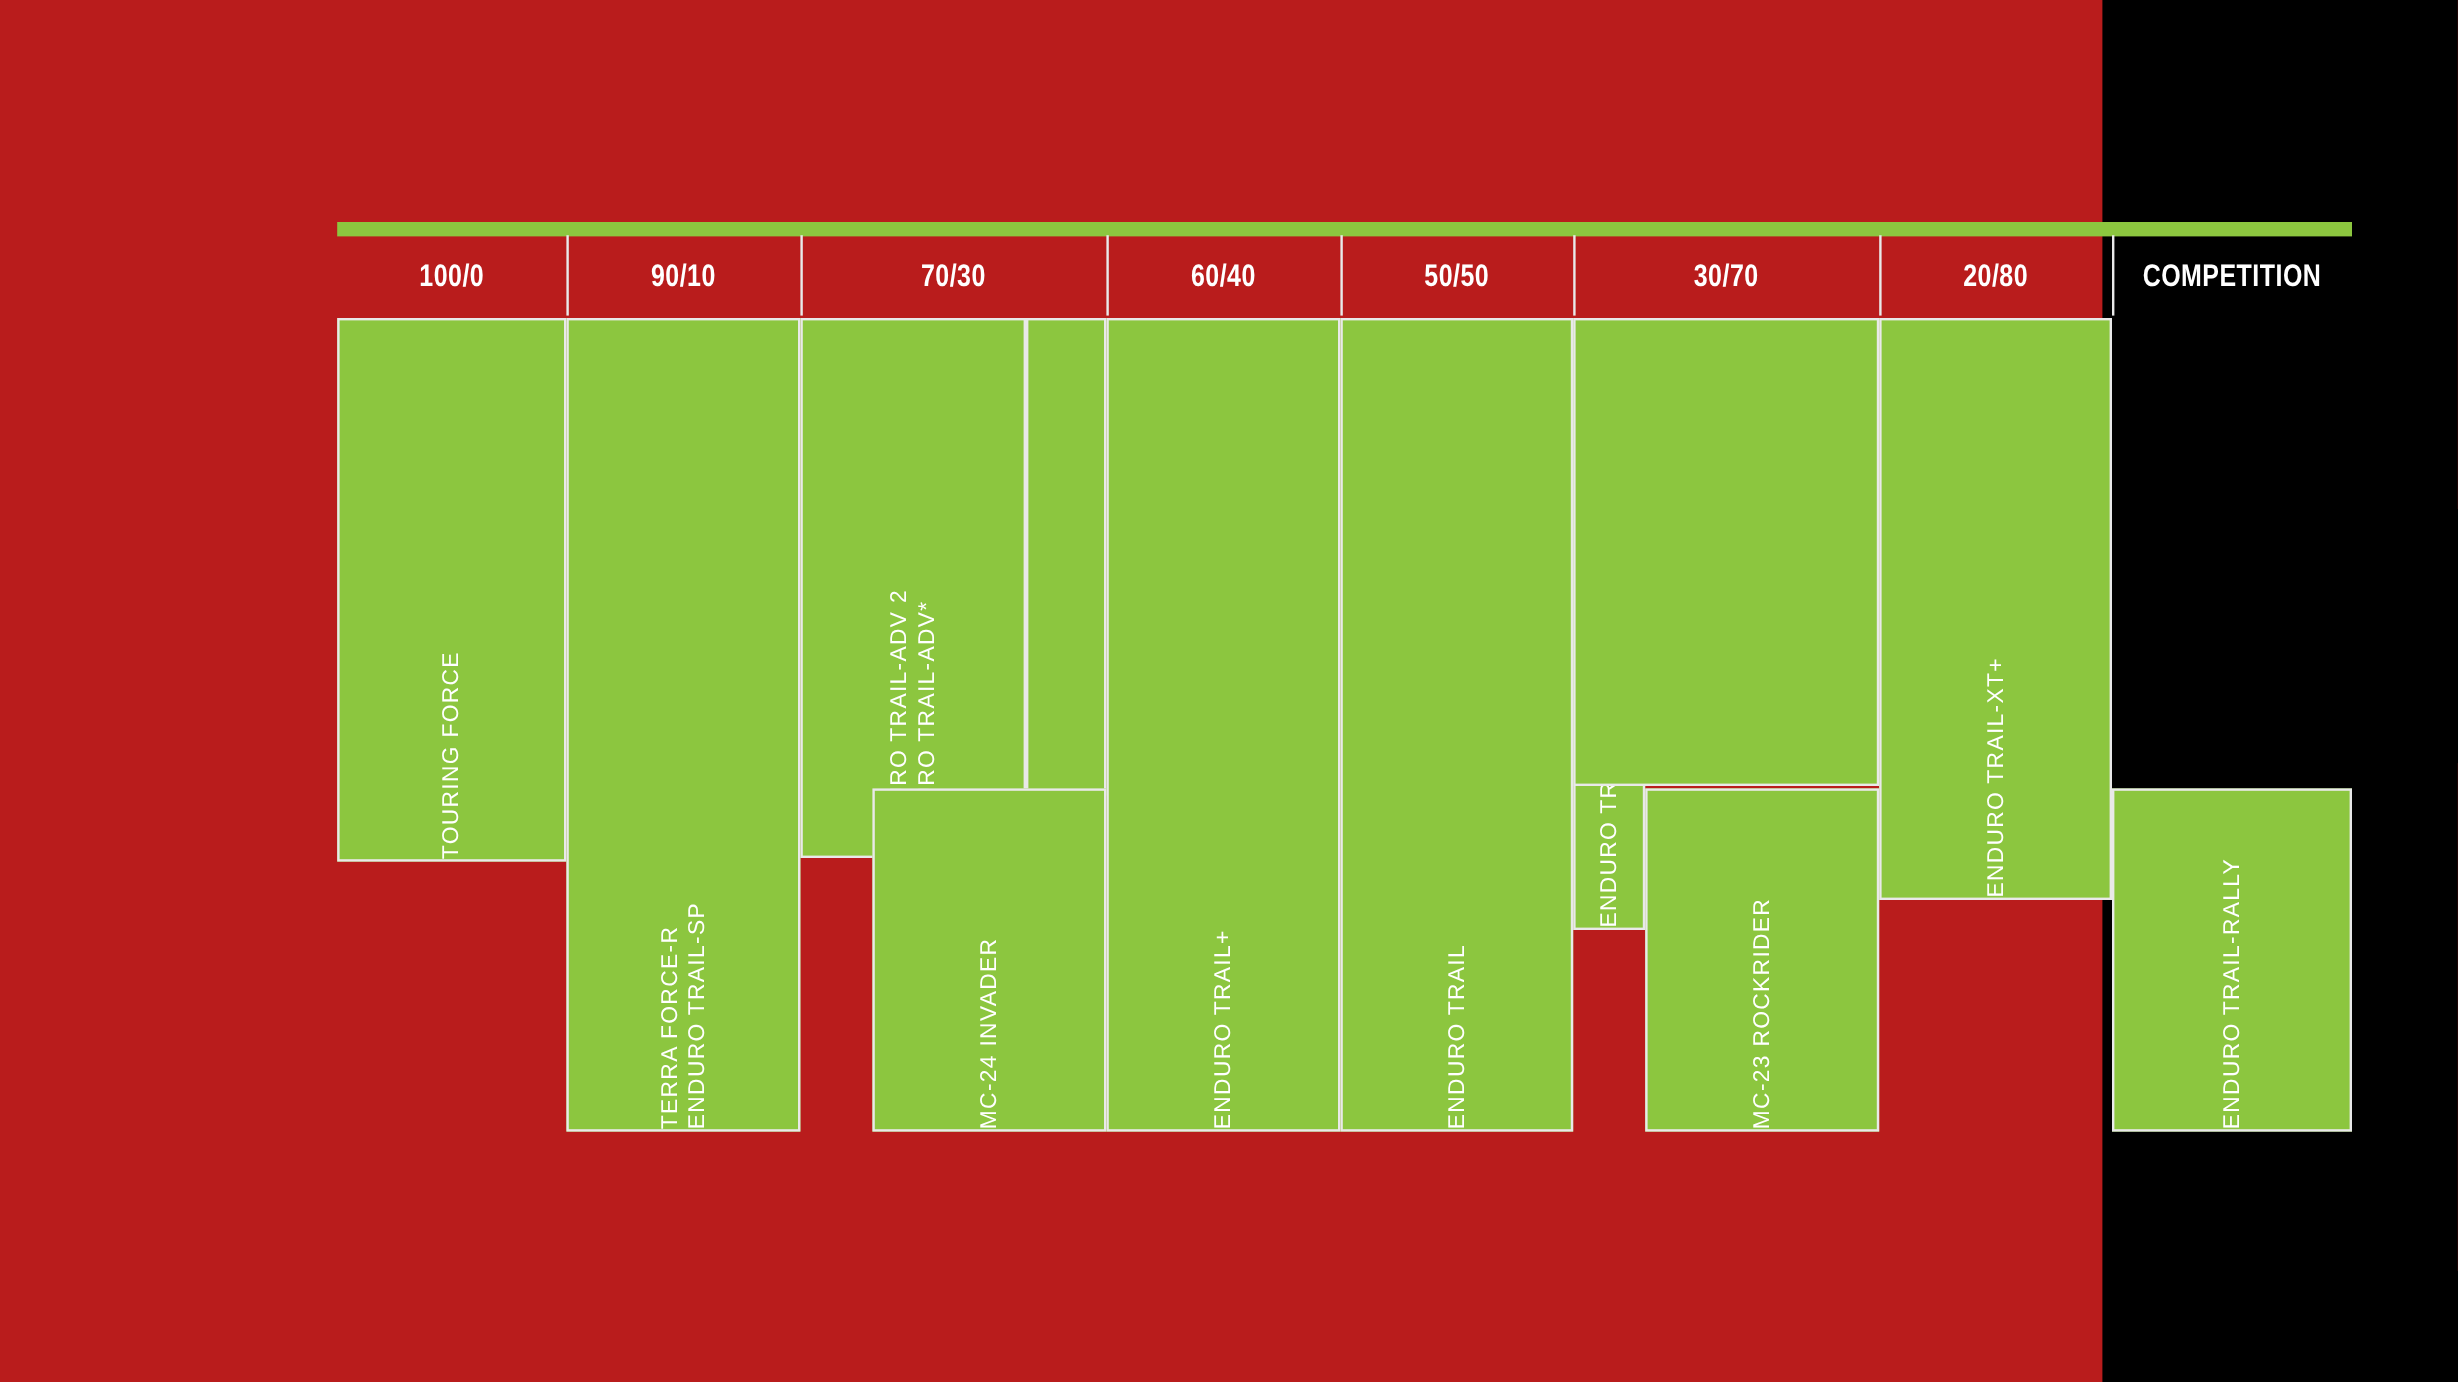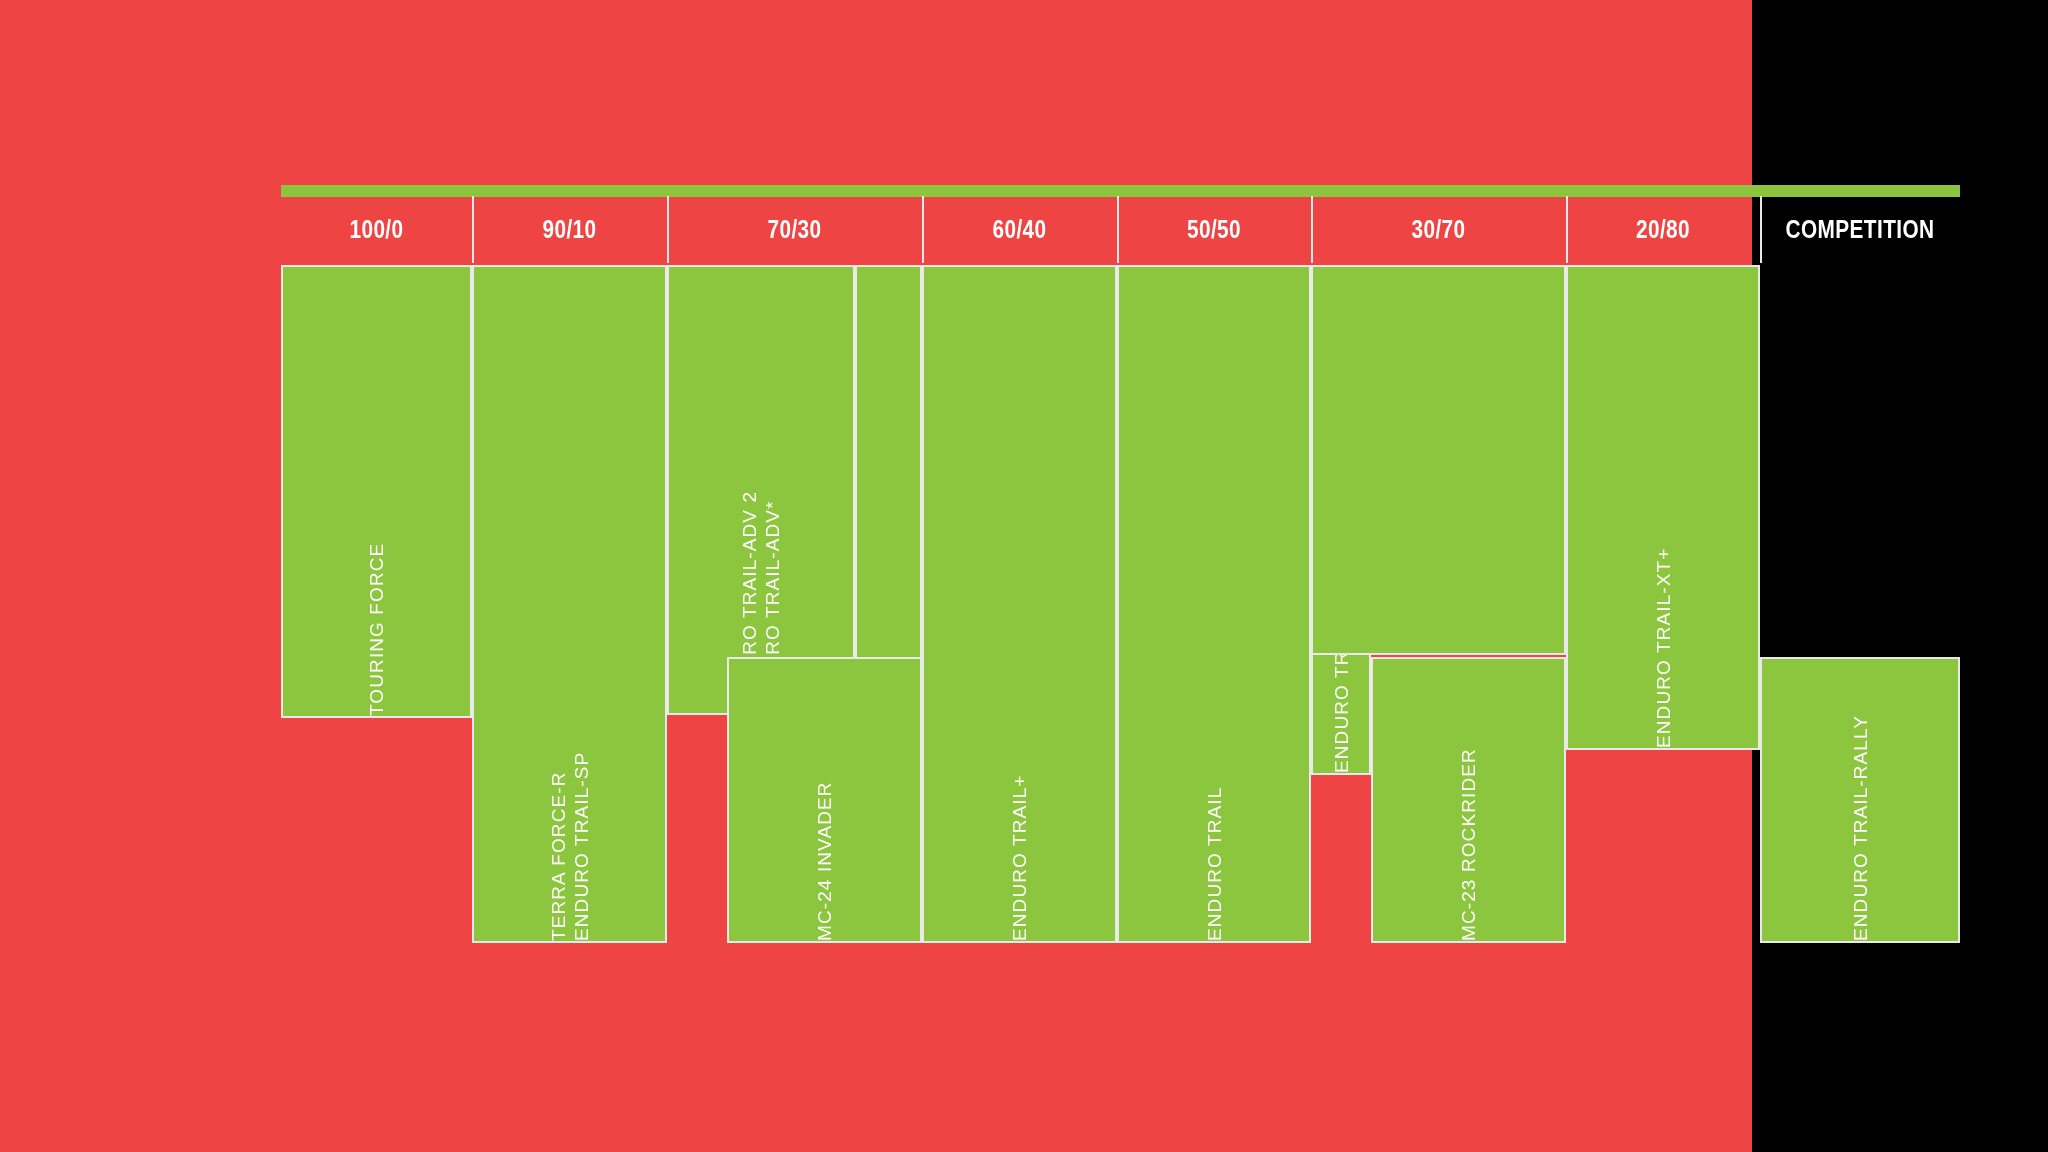--- a/index.html
+++ b/index.html
@@ -1,17 +1,17 @@
 <!DOCTYPE html>
 <html><head>
 <meta charset="utf-8">
 <style>
   html,body{margin:0;padding:0;background:#000;}
   body{width:2048px;height:1152px;overflow:hidden;font-family:"Liberation Sans",sans-serif;}
-  #stage{position:relative;width:1752px;height:1152px;background:#ef4444;}
+  #stage{position:relative;width:1752px;height:1152px;background:#b91c1c;}
 
   
   .topbar{position:absolute;background:#8CC63F;}
 
   
   .hdr-row{position:absolute;left:281px;top:196px;height:67px;}
   .hdr{position:absolute;top:0;height:67px;display:flex;align-items:center;justify-content:center;
        color:#fff;font-weight:700;font-size:26px;letter-spacing:.5px;
        font-family:"Liberation Sans Narrow","Liberation Sans",sans-serif;
        transform:scaleX(.80);transform-origin:center;white-space:nowrap;}

